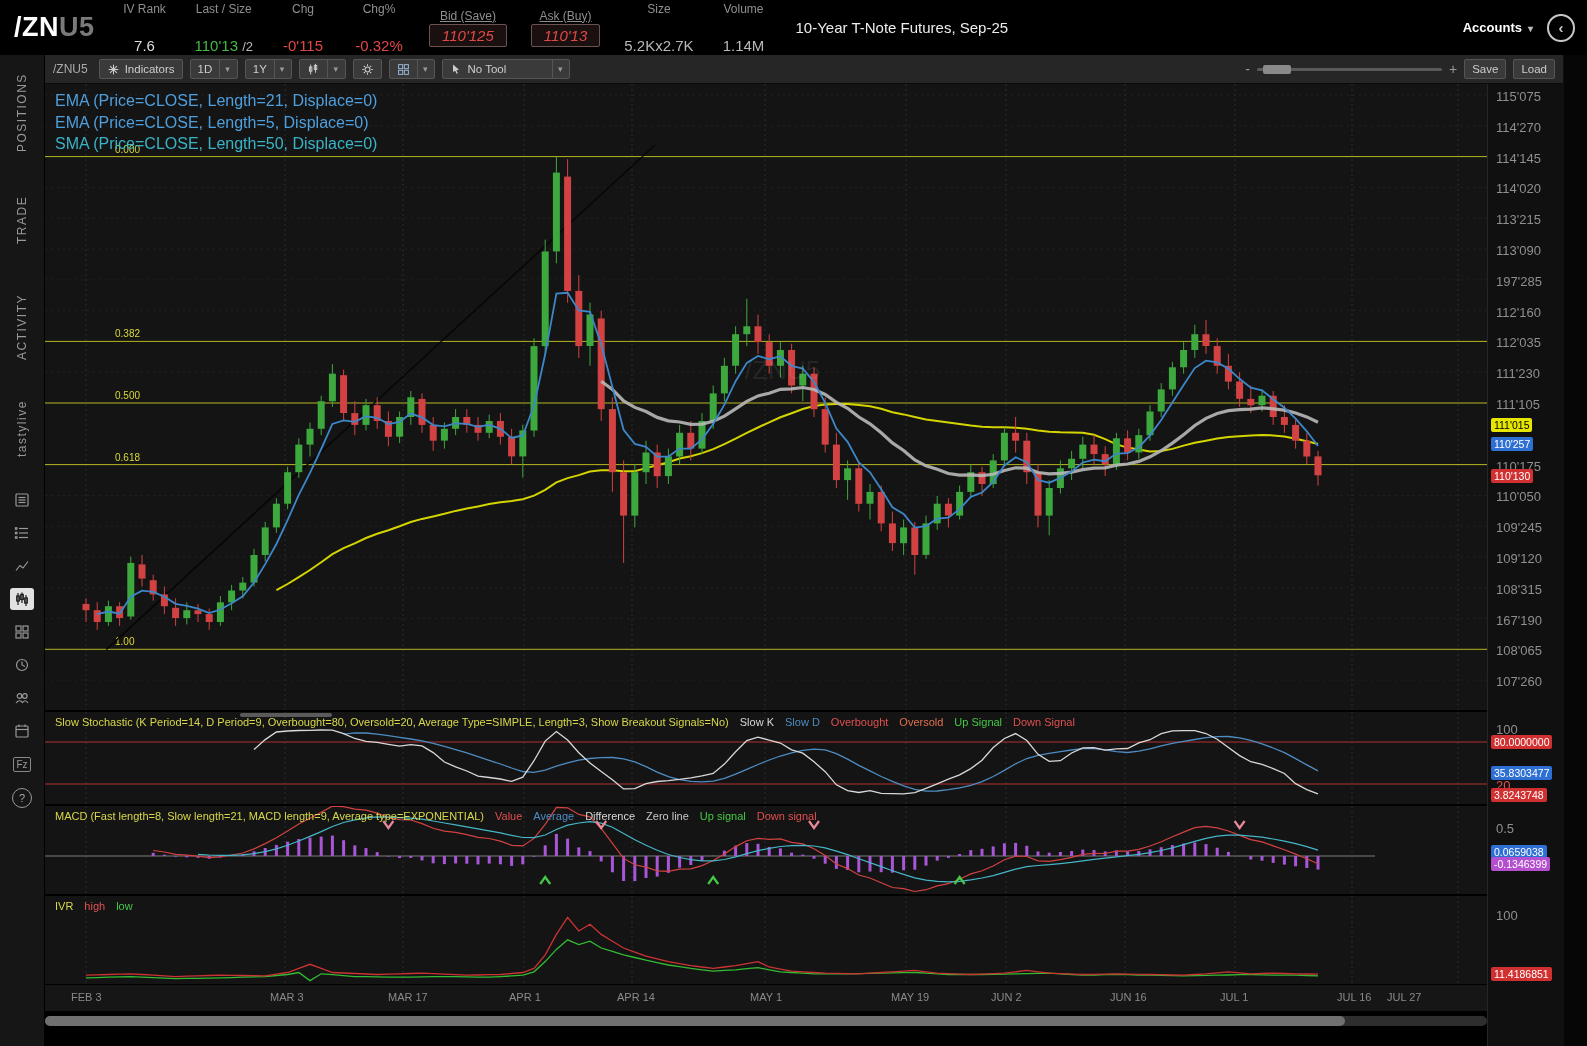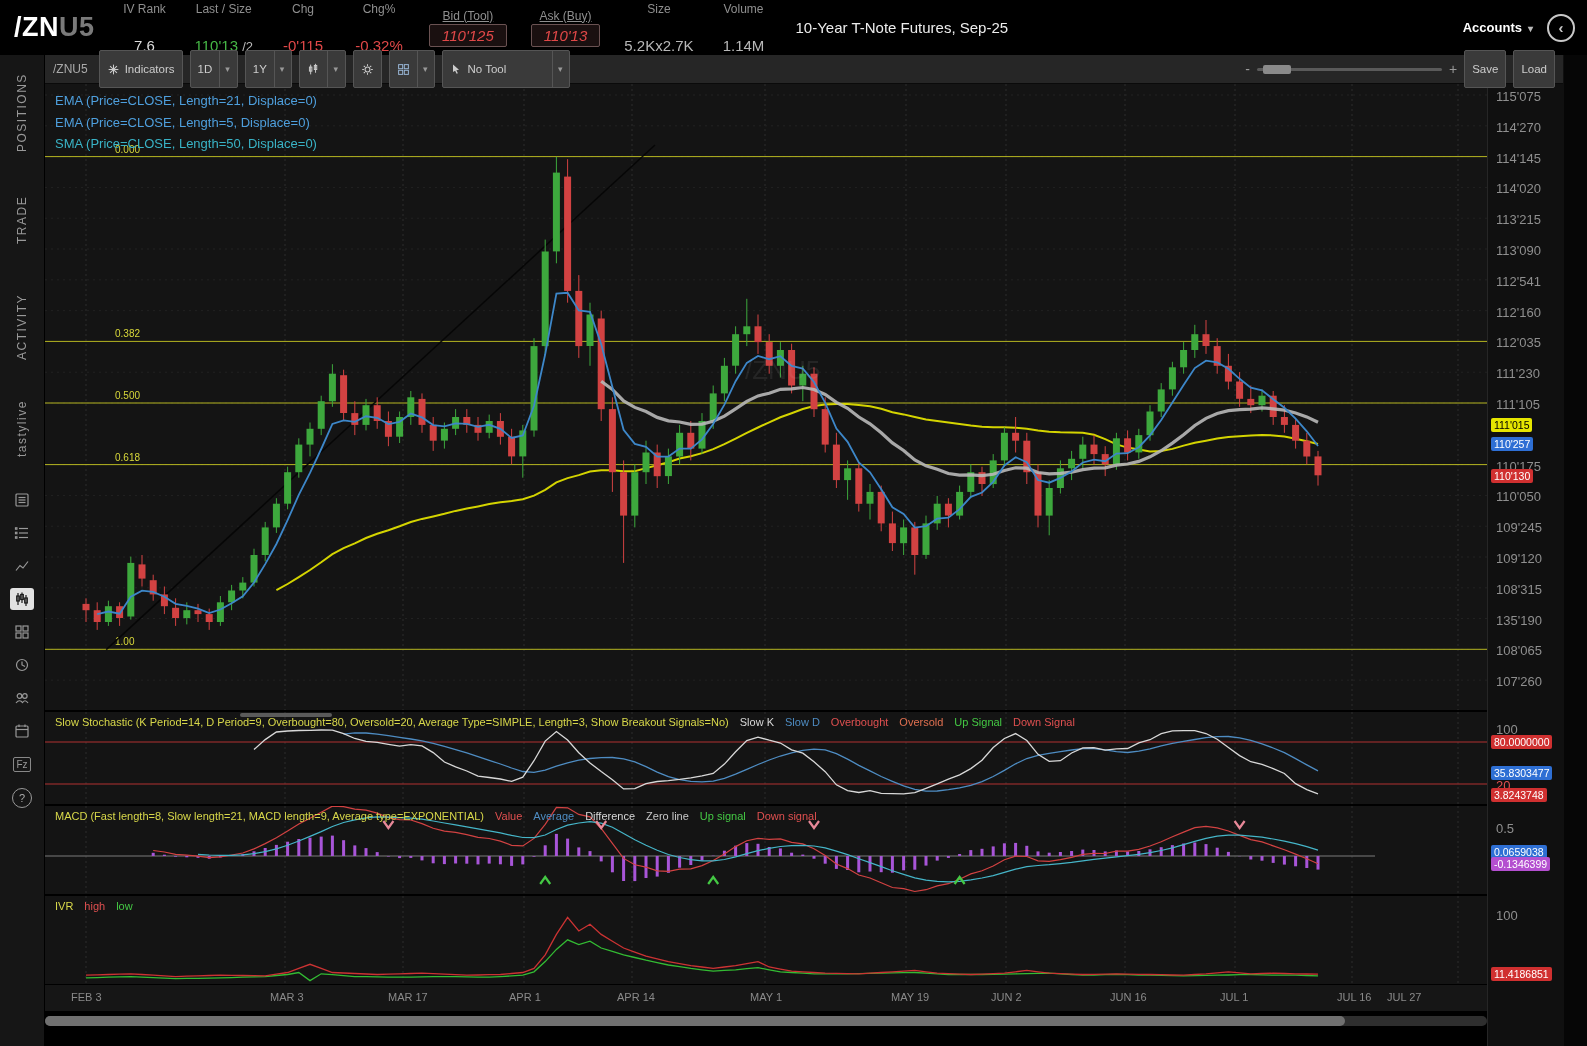--- a/index.html
+++ b/index.html
@@ -34,37 +34,37 @@
   .rail-icon svg{stroke:#999;fill:none;stroke-width:1.2;}
   .rail-icon.active{background:#e2e2e2;border-radius:3px;}
   .rail-icon.active svg{stroke:#1a1a1a;}
   .fzbox{color:#999;font-size:10px;border:1px solid #888;border-radius:2px;padding:0 2px;line-height:13px;}
   .help{margin-top:13px;width:18px;height:18px;border:1.5px solid #999;border-radius:50%;color:#aaa;font-size:11px;display:flex;align-items:center;justify-content:center;cursor:pointer;}
 
   
   .chart-area{position:relative;width:1518px;height:991px;background:#000;}
   .toolbar{position:absolute;top:0;left:0;width:1518px;height:29px;background:#262626;display:flex;align-items:center;gap:7px;padding:0 8px;box-sizing:border-box;border-bottom:1px solid #0a0a0a;z-index:5;}
   .tb-sym{color:#aaa;font-size:12px;margin-right:4px;}
-  .tb-btn{height:38px;background:#3a3a3a;border:1px solid #555;border-radius:2px;color:#ccc;font-size:11.5px;display:flex;align-items:center;gap:5px;padding:0 7px;cursor:pointer;white-space:nowrap;box-sizing:border-box;}
+  .tb-btn{height:20px;background:#3a3a3a;border:1px solid #555;border-radius:2px;color:#ccc;font-size:11.5px;display:flex;align-items:center;gap:5px;padding:0 7px;cursor:pointer;white-space:nowrap;box-sizing:border-box;}
   .tb-btn .caret{color:#999;font-size:9px;border-left:1px solid #555;padding-left:5px;margin-left:2px;align-self:stretch;display:flex;align-items:center;}
   .tb-btn svg{display:block;}
   .tb-spacer{flex:1;}
   .zoom{display:flex;align-items:center;gap:7px;color:#999;font-size:14px;}
   .zoom-track{width:185px;height:3px;background:#5a5a5a;position:relative;border-radius:2px;}
   .zoom-thumb{position:absolute;left:6px;top:-3px;width:28px;height:9px;background:#8a8a8a;border-radius:2px;cursor:pointer;}
   .tool-wide{min-width:128px;justify-content:flex-start;}
   .tool-wide .lbl{flex:1;}
 
   .pane{position:absolute;left:0;width:1442px;background:#141414;overflow:hidden;}
   .pane svg{position:absolute;left:0;top:0;display:block;}
   .pane-main{top:29px;height:626px;}
   .pane-stoch{top:657px;height:92px;}
   .pane-macd{top:751px;height:88px;}
   .pane-ivr{top:841px;height:88px;}
-  .legend-main{position:absolute;top:6px;left:10px;font-size:13px;line-height:21.5px;z-index:2;}
+  .legend-main{position:absolute;top:6px;left:10px;font-size:16px;line-height:21.5px;z-index:2;}
   .legend-row{position:absolute;top:4px;left:10px;font-size:11px;white-space:nowrap;z-index:2;}
   .legend-row span{margin-right:11px;}
   .pane-handle{position:absolute;top:1px;left:195px;width:92px;height:4px;background:#5a5a5a;border-radius:2px;z-index:3;cursor:row-resize;}
 
   .time-axis{position:absolute;top:929px;left:0;width:1442px;height:26px;background:#161616;border-top:1px solid #000;}
   .time-axis span{position:absolute;top:6px;color:#8a8a8a;font-size:11px;white-space:nowrap;}
   .scroll-row{position:absolute;top:957px;left:0;width:1442px;height:18px;display:flex;align-items:center;}
   .scroll-track{width:100%;height:10px;background:#2e2e2e;border-radius:5px;position:relative;}
   .scroll-thumb{position:absolute;left:0;top:0;height:10px;width:1300px;background:#707070;border-radius:5px;cursor:pointer;}
 
@@ -97,21 +97,21 @@
     </div>
     <div class="hfield">
       <div class="hlabel">Chg</div>
       <div class="hvalue red">-0'115</div>
     </div>
     <div class="hfield">
       <div class="hlabel">Chg%</div>
       <div class="hvalue red">-0.32%</div>
     </div>
     <div class="hfield">
-      <div class="hlabel u">Bid (Tool)</div>
+      <div class="hlabel u">Bid (Save)</div>
       <div class="hvalue red boxedv">110'125</div>
     </div>
     <div class="hfield">
       <div class="hlabel u">Ask (Buy)</div>
       <div class="hvalue red boxedv">110'13</div>
     </div>
     <div class="hfield">
       <div class="hlabel">Size</div>
       <div class="hvalue dim">5.2Kx2.7K</div>
     </div>
@@ -762,31 +762,31 @@
           </div>
       </div>
 
       <div class="axis-col" id="axis-col">
           <div class="ax-label" style="top:34.0px">115'075</div>
           <div class="ax-label" style="top:64.8px">114'270</div>
           <div class="ax-label" style="top:95.6px">114'145</div>
           <div class="ax-label" style="top:126.4px">114'020</div>
           <div class="ax-label" style="top:157.2px">113'215</div>
           <div class="ax-label" style="top:188.0px">113'090</div>
-          <div class="ax-label" style="top:218.8px">112'541</div>
+          <div class="ax-label" style="top:218.8px">197'285</div>
           <div class="ax-label" style="top:249.6px">112'160</div>
           <div class="ax-label" style="top:280.4px">112'035</div>
           <div class="ax-label" style="top:311.2px">111'230</div>
           <div class="ax-label" style="top:342.0px">111'105</div>
           <div class="ax-label" style="top:403.6px">110'175</div>
           <div class="ax-label" style="top:434.4px">110'050</div>
           <div class="ax-label" style="top:465.2px">109'245</div>
           <div class="ax-label" style="top:496.0px">109'120</div>
           <div class="ax-label" style="top:526.8px">108'315</div>
-          <div class="ax-label" style="top:557.5px">135'190</div>
+          <div class="ax-label" style="top:557.5px">167'190</div>
           <div class="ax-label" style="top:588.3px">108'065</div>
           <div class="ax-label" style="top:619.1px">107'260</div>
           <div class="ax-box ax-yellow" style="top:363.1px">111'015</div>
           <div class="ax-box ax-blue" style="top:382.4px">110'257</div>
           <div class="ax-box ax-red" style="top:413.7px">110'130</div>
           <div class="ax-label " style="top:667.0px">100</div>
           <div class="ax-box ax-red" style="top:680.0px">80.0000000</div>
           <div class="ax-box ax-blue" style="top:710.9px">35.8303477</div>
           <div class="ax-label ax-text-red" style="top:723.0px">20</div>
           <div class="ax-box ax-red" style="top:733.3px">3.8243748</div>

